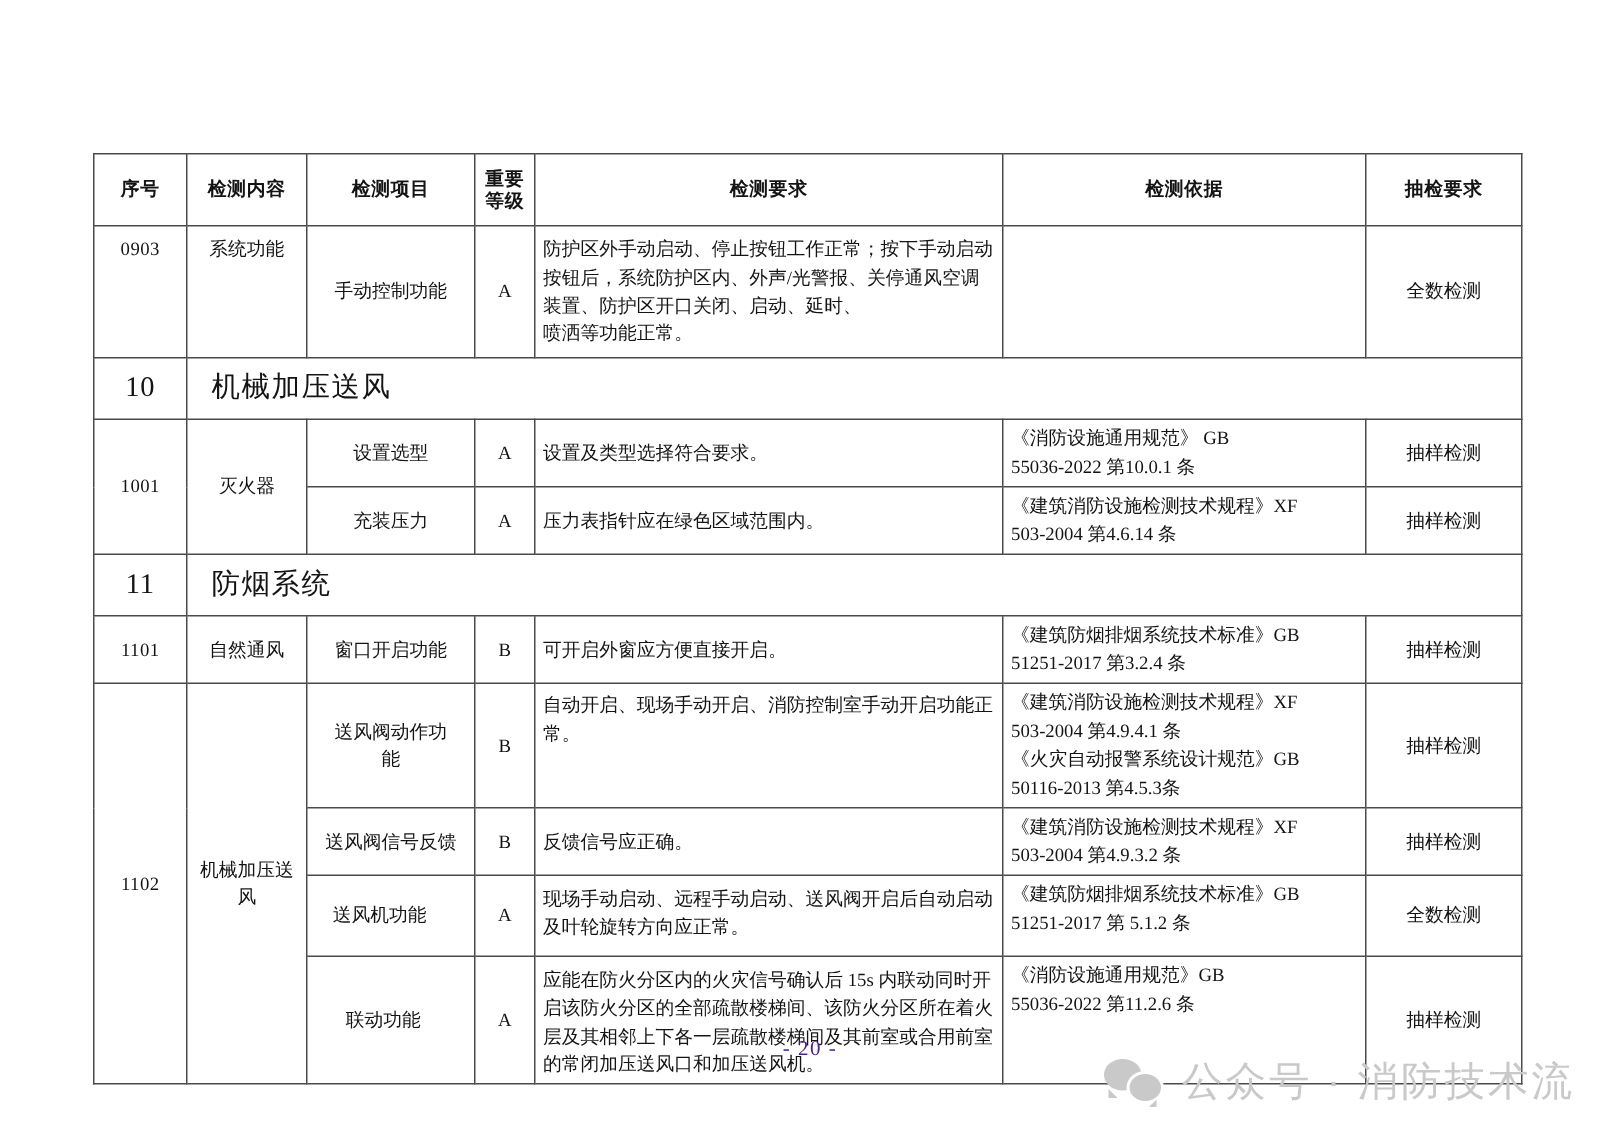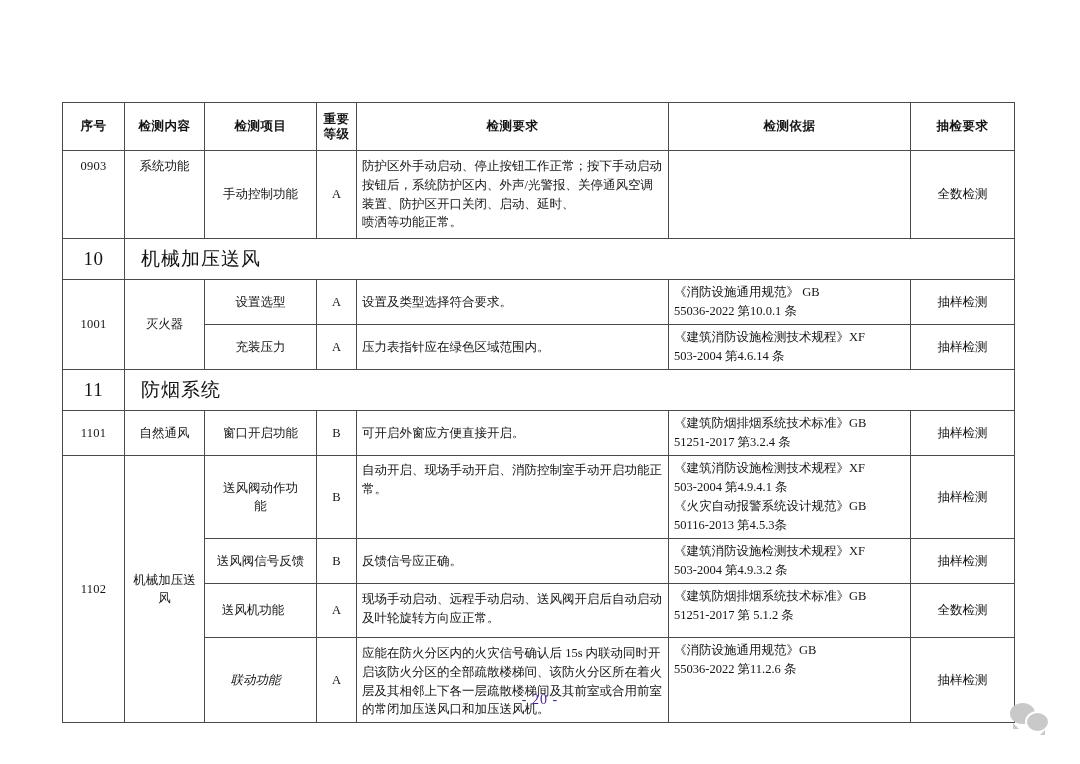--- a/index.html
+++ b/index.html
@@ -290,21 +290,21 @@
           <span class="req-text">现场手动启动、远程手动启动、送风阀开启后自动启动及叶轮旋转方向应正常。</span>
         </td>
         <td class="lft" style="vertical-align:top;padding-top:3px;">
           <span class="basis-text" style="white-space: pre-line;">《建筑防烟排烟系统技术标准》GB
 51251-2017 第 5.1.2 条</span>
         </td>
         <td class="ctr">全数检测</td>
       </tr>
 
       <tr style="height:83px;">
-        <td class="ctr" style="padding-left:8px;padding-right:18px;font-style:italic;">联动功能</td>
+        <td class="ctr" style="padding-left:8px;padding-right:18px;">联动功能</td>
         <td class="ctr">A</td>
         <td class="lft" style="vertical-align:top;padding-top:6px;">
           <span class="req-text">应能在防火分区内的火灾信号确认后 15s 内联动同时开启该防火分区的全部疏散楼梯间、该防火分区所在着火层及其相邻上下各一层疏散楼梯间及其前室或合用前室的常闭加压送风口和加压送风机。</span>
         </td>
         <td class="lft" style="vertical-align:top;padding-top:3px;">
           <span class="basis-text" style="white-space: pre-line;">《消防设施通用规范》GB
 55036-2022 第11.2.6 条</span>
         </td>
         <td class="ctr">抽样检测</td>
       </tr>
@@ -312,15 +312,16 @@
     </tbody>
   </table>
 
   <div class="footer-page">- 20 -</div>
 
   <div class="watermark">
     <span class="wechat-logo">
       <span class="b1"></span>
       <span class="b2"></span>
     </span>
+    <span>公众号 · 消防技术流</span>
   </div>
 
 </div>
 
 </body></html>

